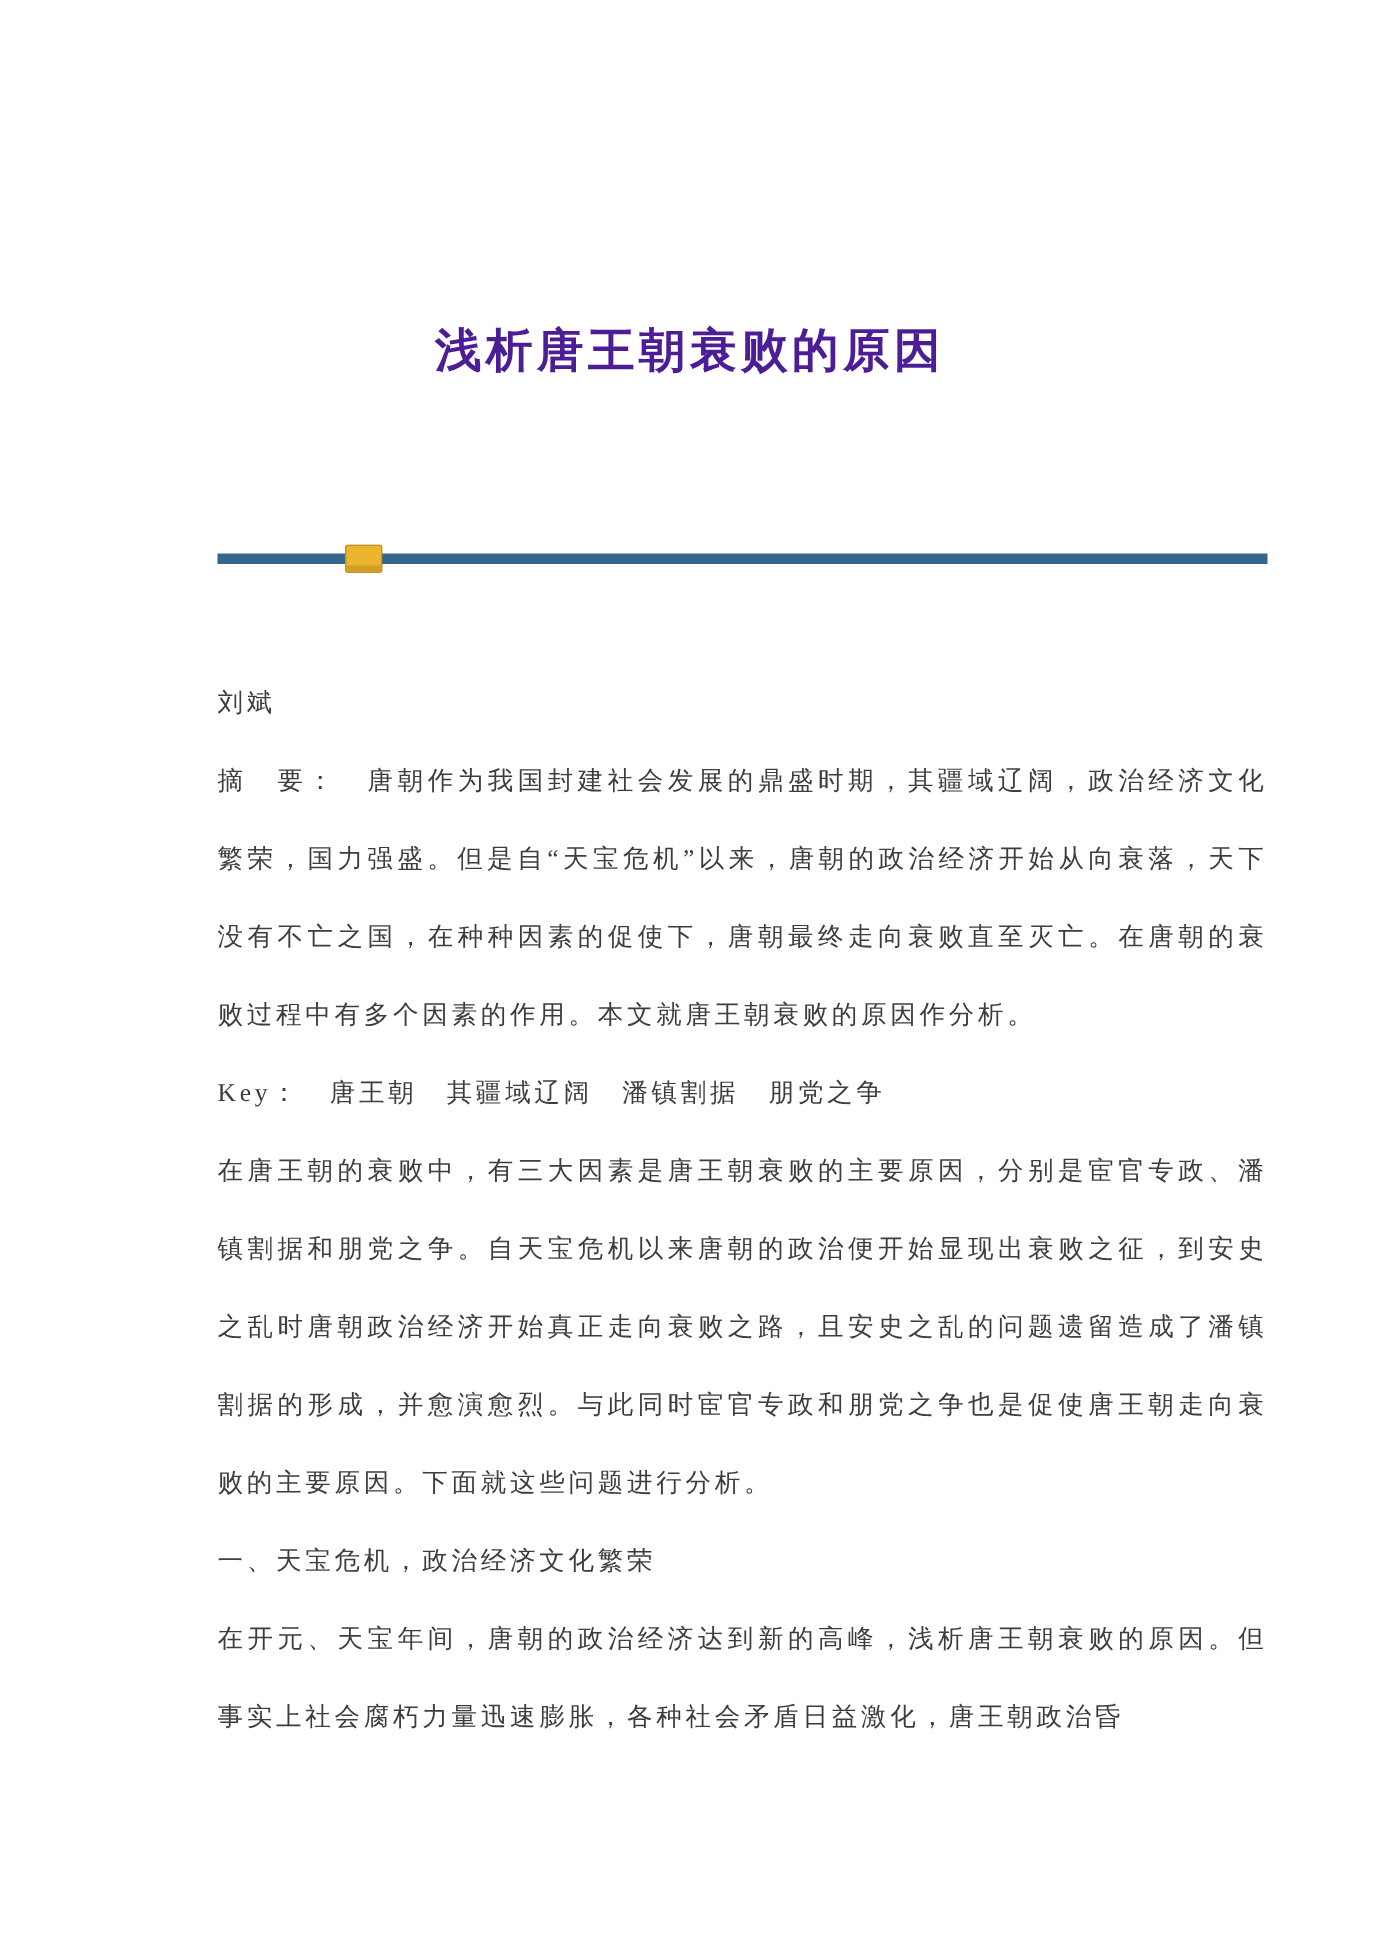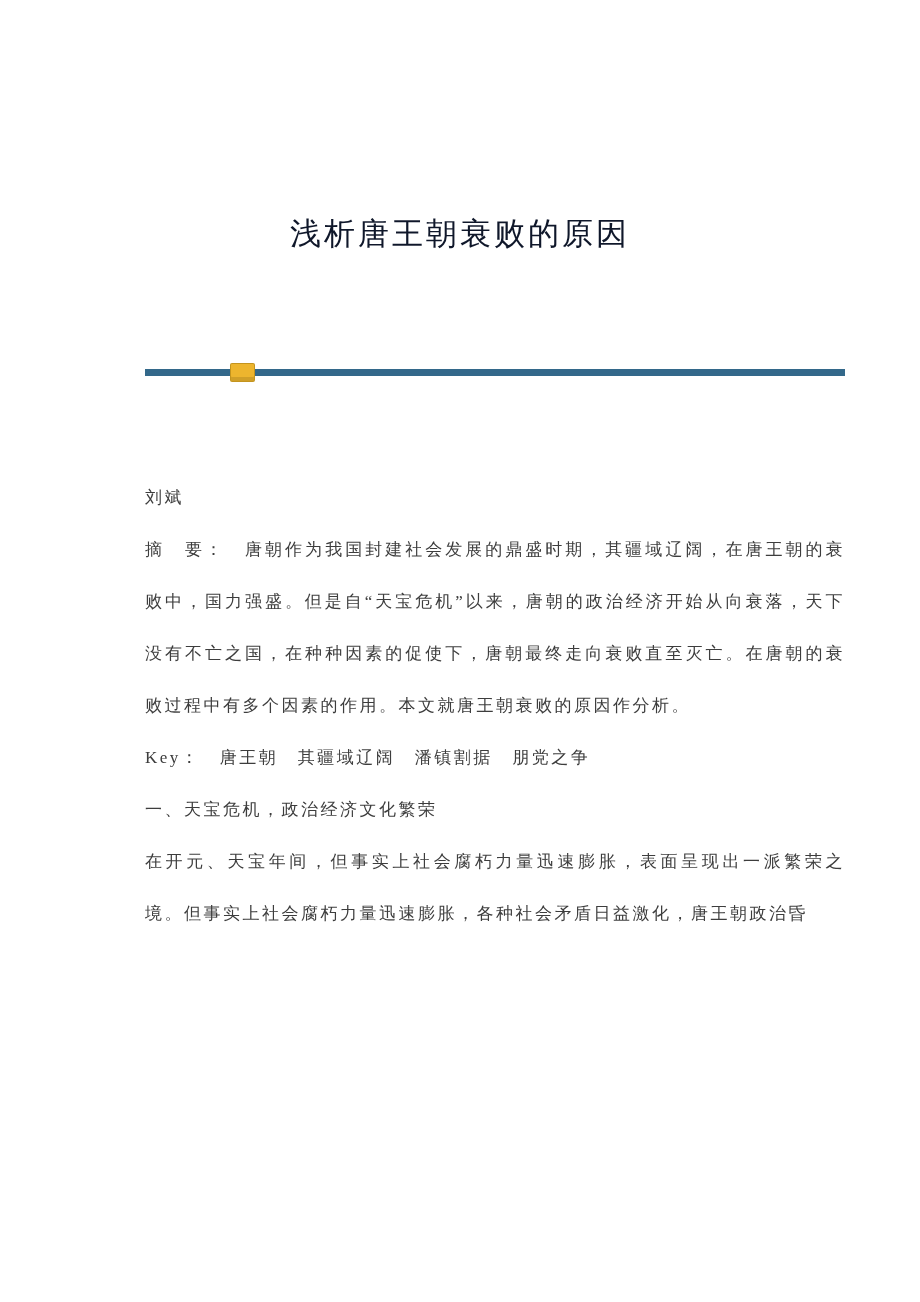--- a/index.html
+++ b/index.html
@@ -21,23 +21,23 @@
     height: 1302px;
   }
   .title {
     position: absolute;
     top: 213px;
     left: 0;
     right: 0;
     margin: 0;
     text-align: center;
     font-size: 31px;
-    font-weight: normal;
+    font-weight: bold;
     letter-spacing: 3px;
-    color: #0f172a;
+    color: #4c1d95;
   }
   .divider {
     position: absolute;
     top: 369px;
     left: 145px;
     width: 700px;
     height: 7px;
   }
   .divider-bar {
     position: absolute;
@@ -53,21 +53,21 @@
     top: -6px;
     width: 23px;
     height: 17px;
     border-radius: 2px;
     border: 1px solid rgba(120, 85, 0, 0.35);
     box-shadow: inset 0 -4px 0 rgba(0, 0, 0, 0.12);
     background: #edb52e; 
   }
   .content {
     position: absolute;
-    top: 472px;
+    top: 443px;
     left: 145px;
     width: 700px;
     font-size: 17px;
     line-height: 52px;
     letter-spacing: 2.5px;
     text-align: justify;
     text-justify: inter-character;
   }
   .content p {
     margin: 0;
@@ -84,23 +84,24 @@
   <h1 class="title">浅析唐王朝衰败的原因</h1>
 
   <div class="divider">
     <div class="divider-bar" style="background: rgb(51, 104, 138);"></div>
     <div class="divider-icon" style="background: rgb(237, 181, 46);"></div>
   </div>
 
   <div class="content">
     <p class="author">刘斌</p>
 
-    <p>摘　要：　唐朝作为我国封建社会发展的鼎盛时期，其疆域辽阔，在唐王朝的衰败中，国力强盛。但是自“天宝危机”以来，唐朝的政治经济开始从向衰落，天下没有不亡之国，在种种因素的促使下，唐朝最终走向衰败直至灭亡。在唐朝的衰败过程中有多个因素的作用。本文就唐王朝衰败的原因作分析。</p>
+    <p>摘　要：　唐朝作为我国封建社会发展的鼎盛时期，其疆域辽阔，政治经济文化繁荣，国力强盛。但是自“天宝危机”以来，唐朝的政治经济开始从向衰落，天下没有不亡之国，在种种因素的促使下，唐朝最终走向衰败直至灭亡。在唐朝的衰败过程中有多个因素的作用。本文就唐王朝衰败的原因作分析。</p>
 
     <p>Key：　唐王朝　其疆域辽阔　潘镇割据　朋党之争</p>
 
+    <p>在唐王朝的衰败中，有三大因素是唐王朝衰败的主要原因，分别是宦官专政、潘镇割据和朋党之争。自天宝危机以来唐朝的政治便开始显现出衰败之征，到安史之乱时唐朝政治经济开始真正走向衰败之路，且安史之乱的问题遗留造成了潘镇割据的形成，并愈演愈烈。与此同时宦官专政和朋党之争也是促使唐王朝走向衰败的主要原因。下面就这些问题进行分析。</p>
 
     <p>一、天宝危机，政治经济文化繁荣</p>
 
-    <p>在开元、天宝年间，但事实上社会腐朽力量迅速膨胀，表面呈现出一派繁荣之境。但事实上社会腐朽力量迅速膨胀，各种社会矛盾日益激化，唐王朝政治昏</p>
+    <p>在开元、天宝年间，唐朝的政治经济达到新的高峰，浅析唐王朝衰败的原因。但事实上社会腐朽力量迅速膨胀，各种社会矛盾日益激化，唐王朝政治昏</p>
   </div>
 
 </div>
 
 </body></html>

